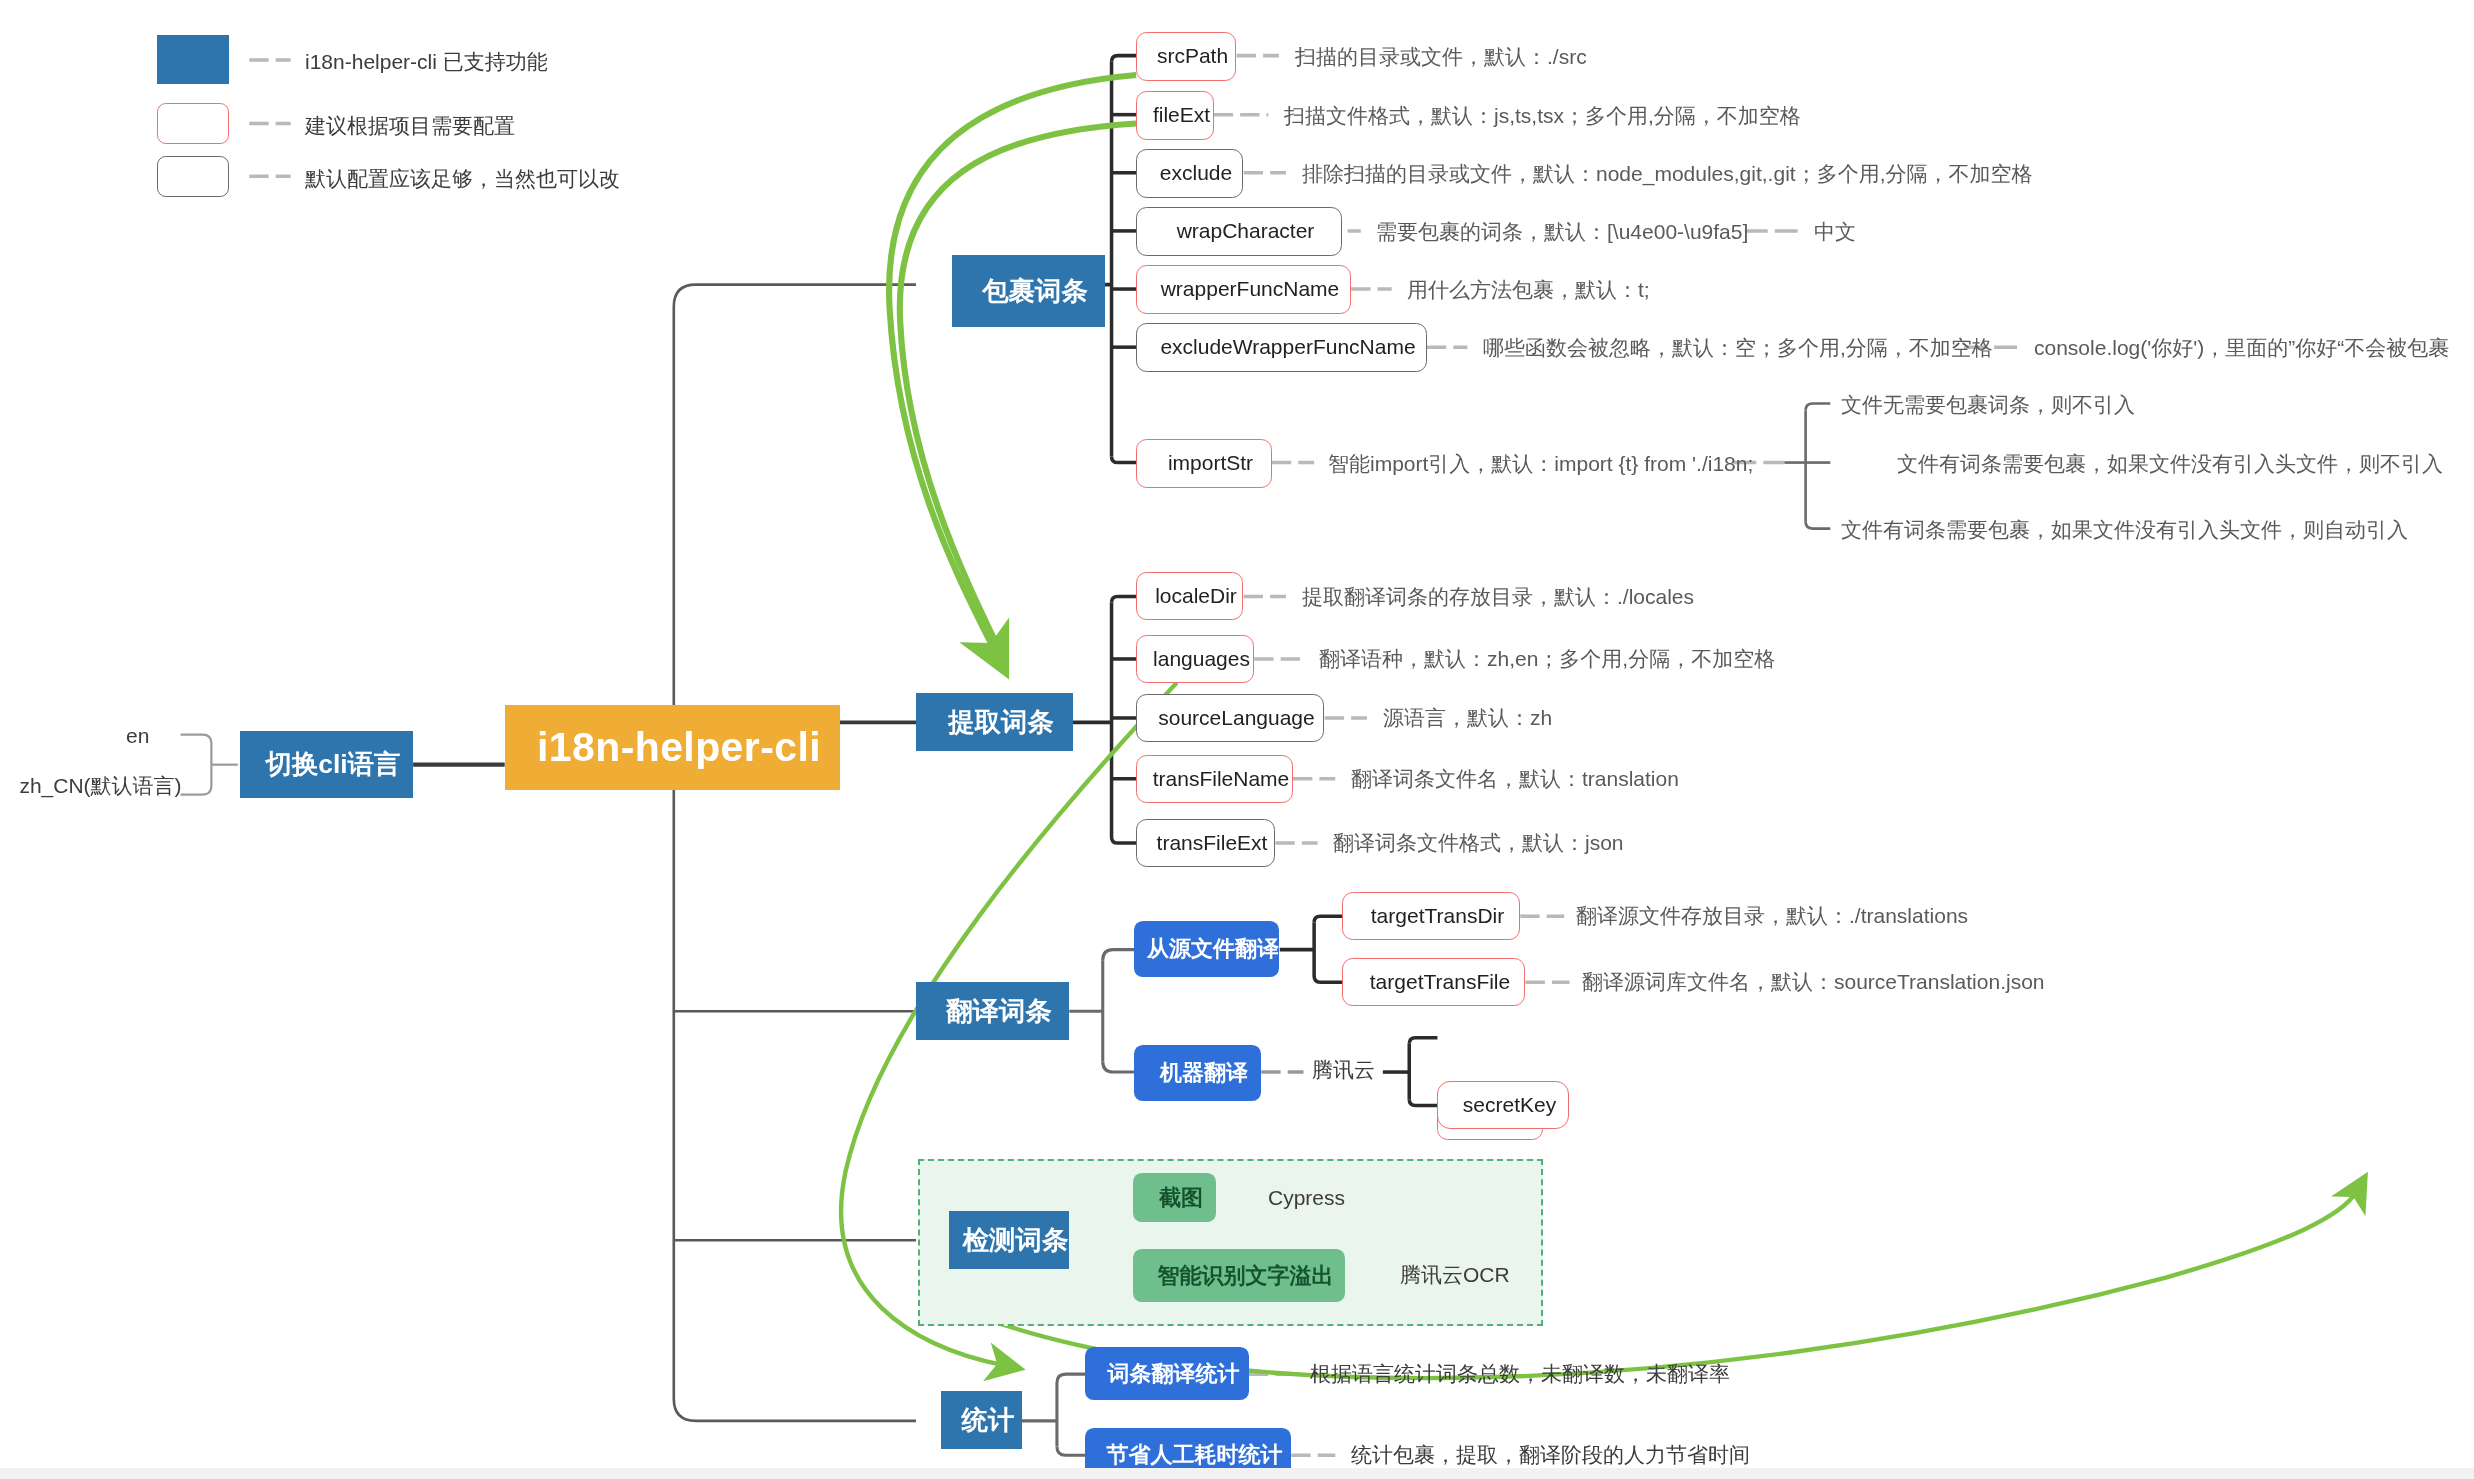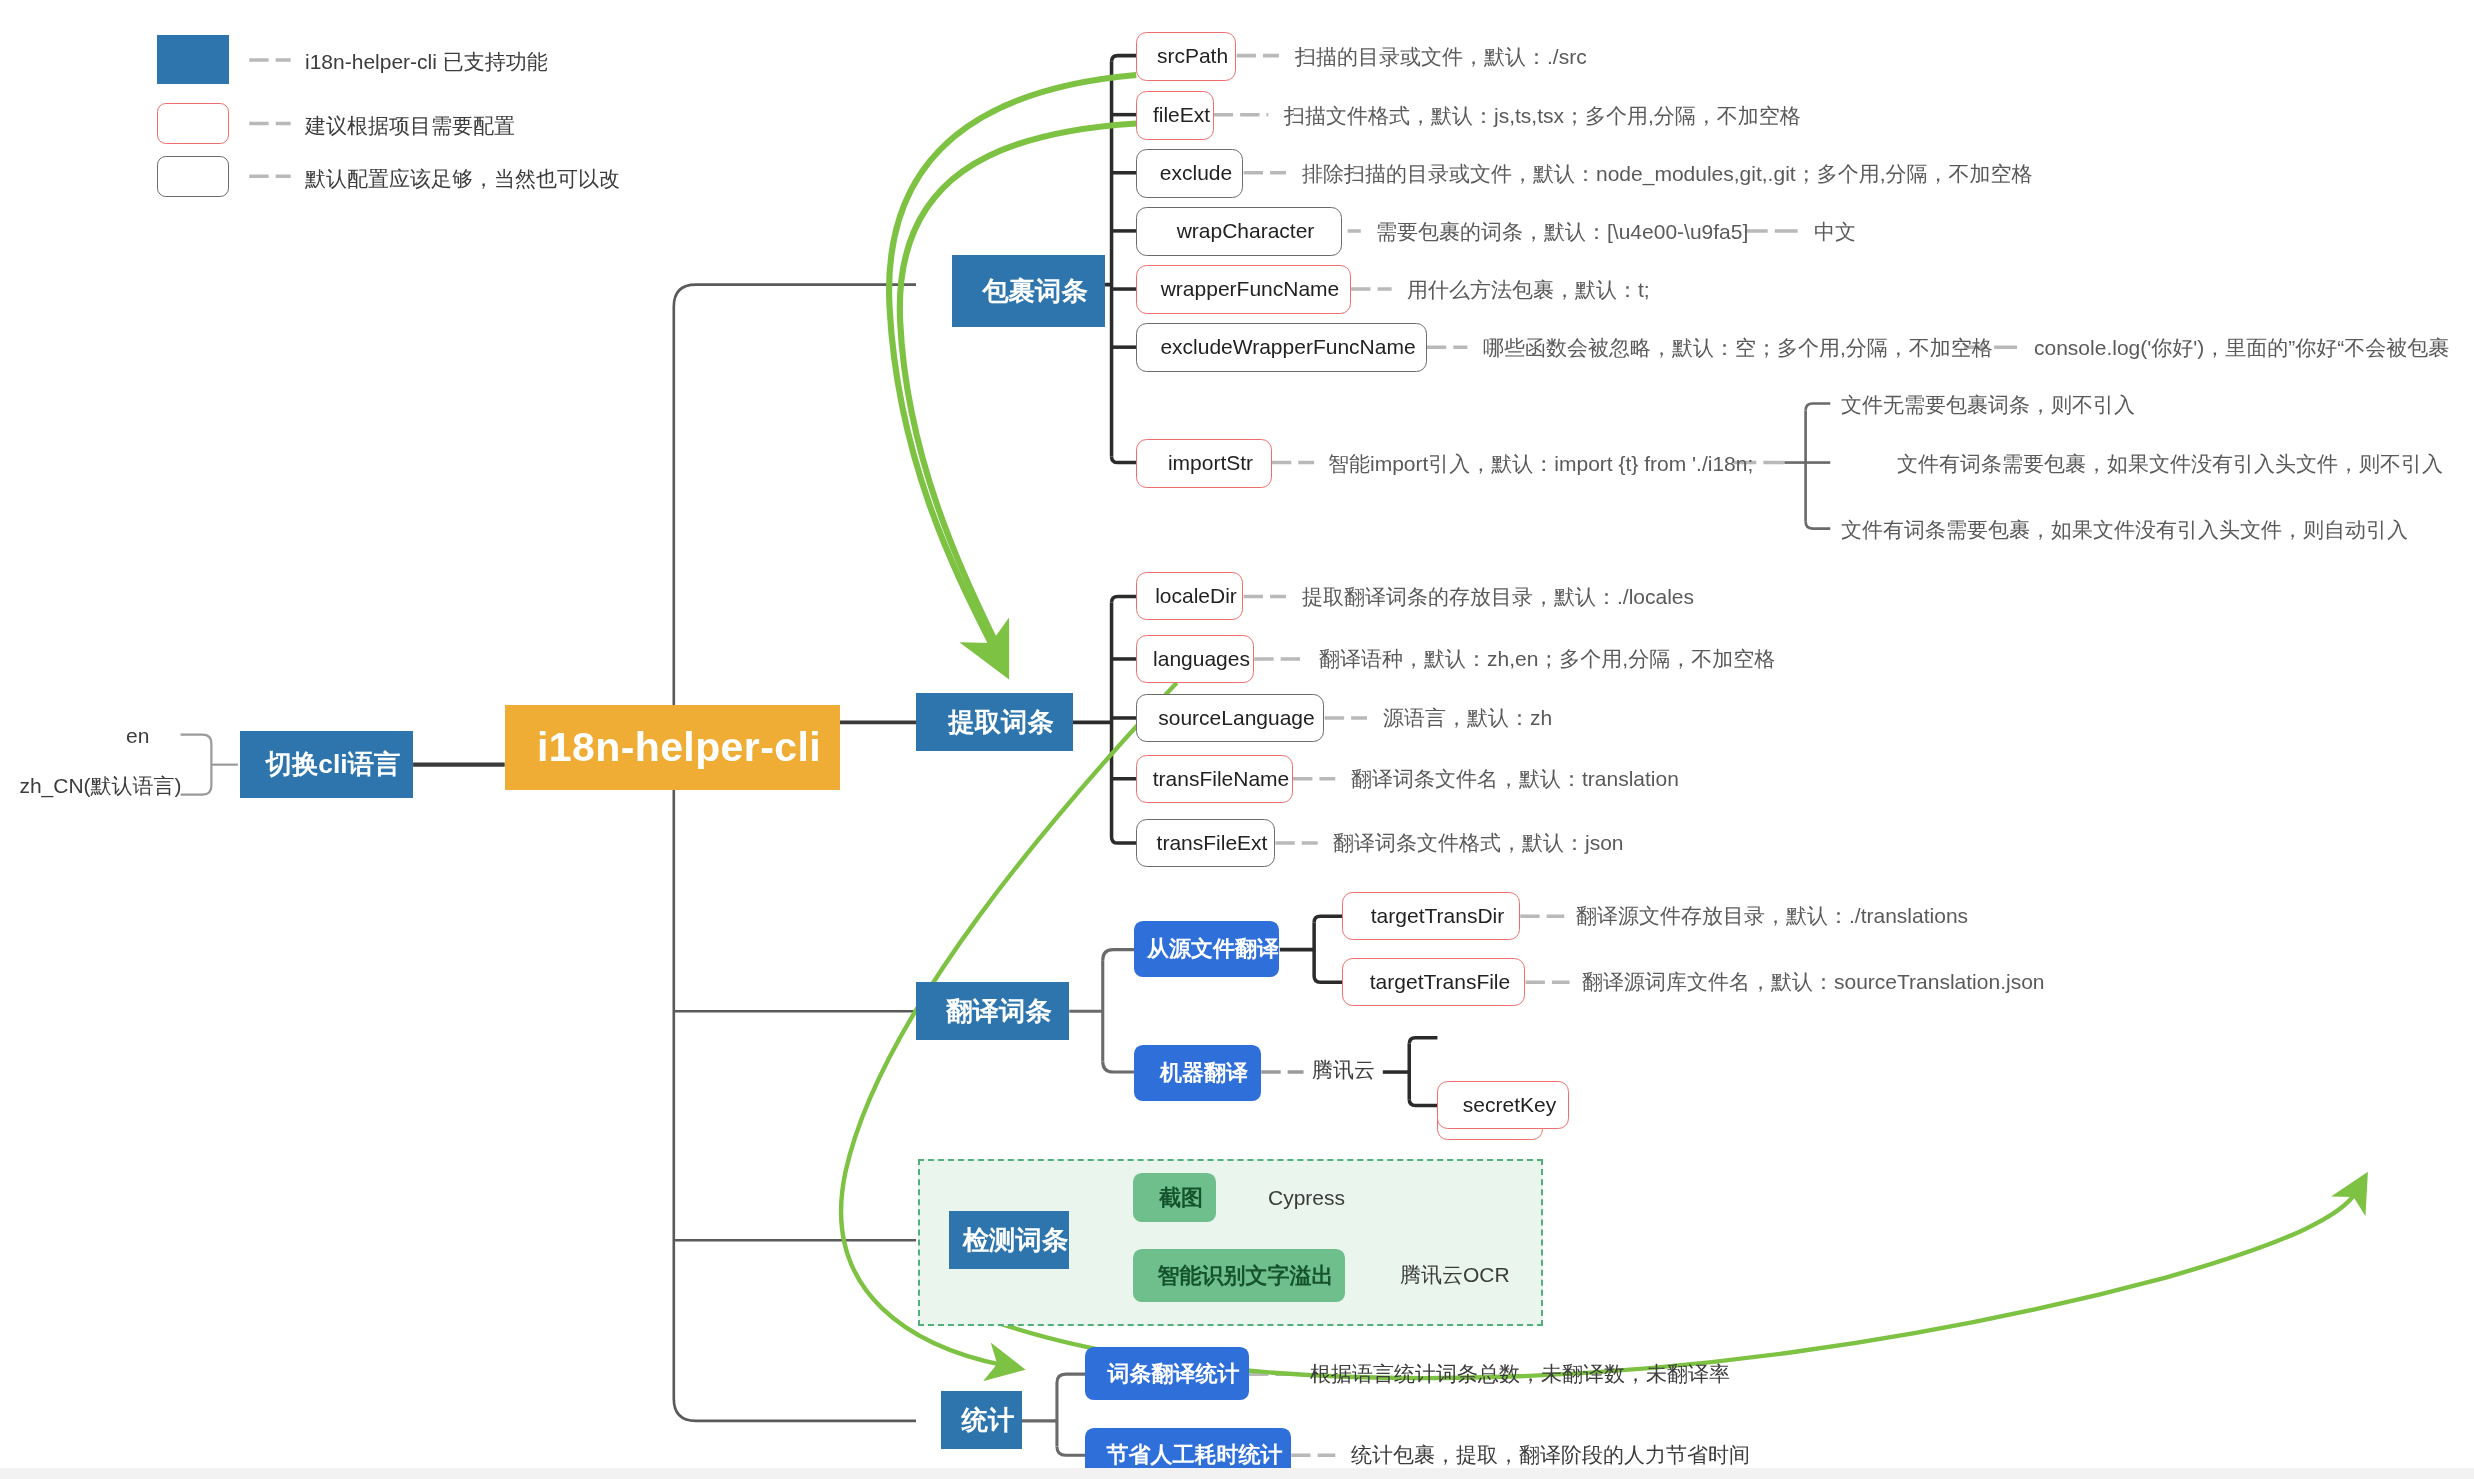--- a/index.html
+++ b/index.html
@@ -216,21 +216,21 @@
 
 <div class="node bluepill" style="left:1134px;top:921px;width:145px;height:56px;">从源文件翻译</div>
 <div class="node leaf red" style="left:1342px;top:892px;width:178px;height:48px;">targetTransDir</div>
 <div class="desc" style="left:1576px;top:905px;">翻译源文件存放目录，默认：./translations</div>
 <div class="node leaf red" style="left:1342px;top:958px;width:183px;height:48px;">targetTransFile</div>
 <div class="desc" style="left:1582px;top:971px;">翻译源词库文件名，默认：sourceTranslation.json</div>
 
 <div class="node bluepill" style="left:1134px;top:1045px;width:127px;height:56px;">机器翻译</div>
 <div class="desc dark" style="left:1312px;top:1059px;">腾讯云</div>
 <div class="node leaf red" style="left:1437px;top:1064px;width:106px;height:48px;margin-top:28px;">secretId</div>
-<div class="node leaf red" style="left:1437px;top:1081px;width:132px;height:48px;">secretKey</div>
+<div class="node leaf red" style="left:1437px;top:1081px;width:132px;height:48px;border-radius:13px;">secretKey</div>
 
 <div class="node branch" style="left:949px;top:1211px;width:120px;height:58px;">检测词条</div>
 
 <div class="node greenpill" style="left:1133px;top:1173px;width:83px;height:49px;">截图</div>
 <div class="desc dark" style="left:1268px;top:1187px;">Cypress</div>
 
 <div class="node greenpill" style="left:1133px;top:1249px;width:212px;height:53px;">智能识别文字溢出</div>
 <div class="desc dark" style="left:1400px;top:1264px;">腾讯云OCR</div>
 
 <div class="node branch" style="left:941px;top:1391px;width:81px;height:58px;">统计</div>

